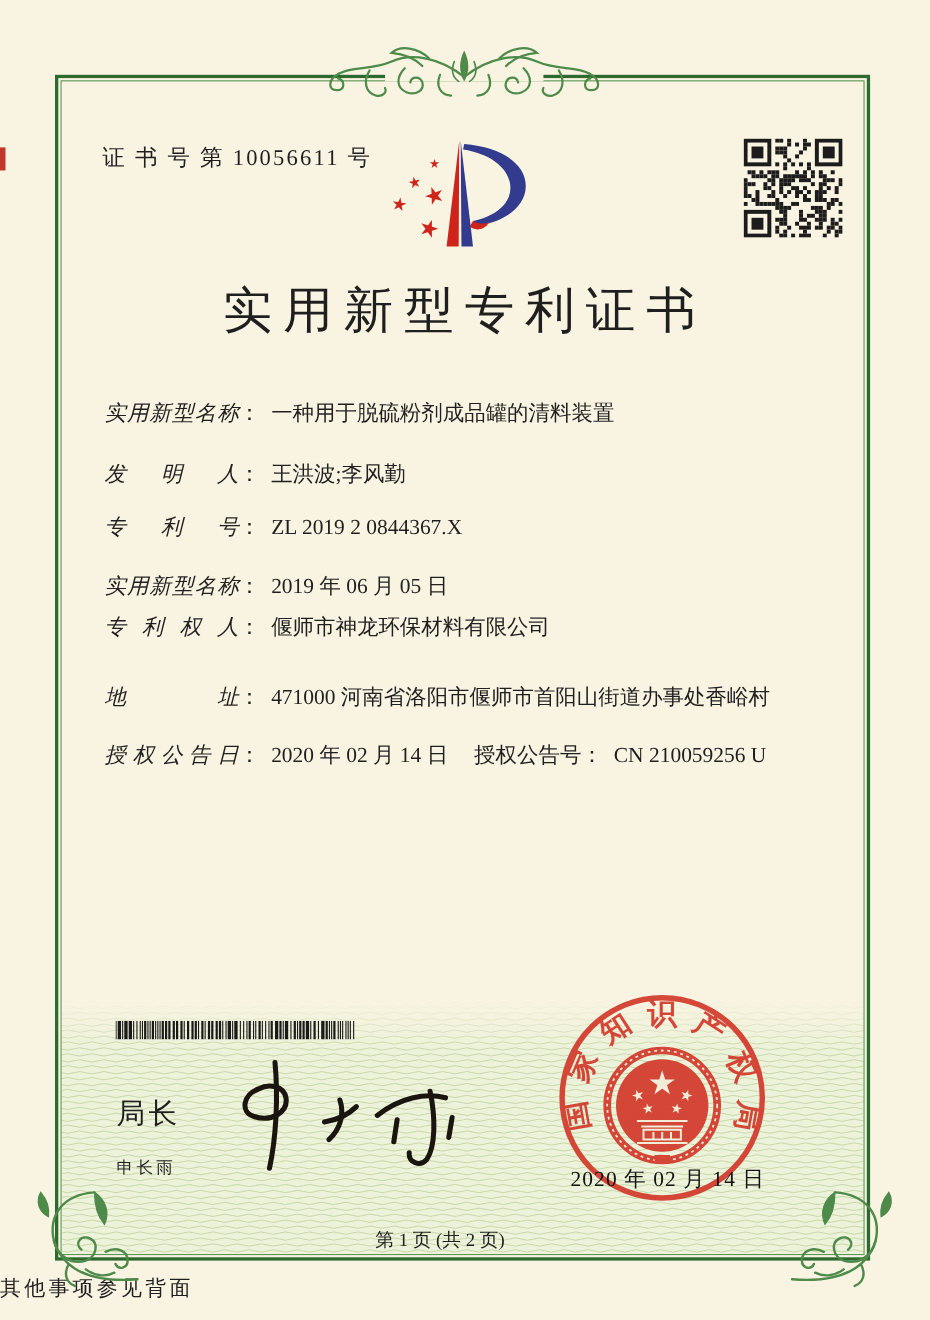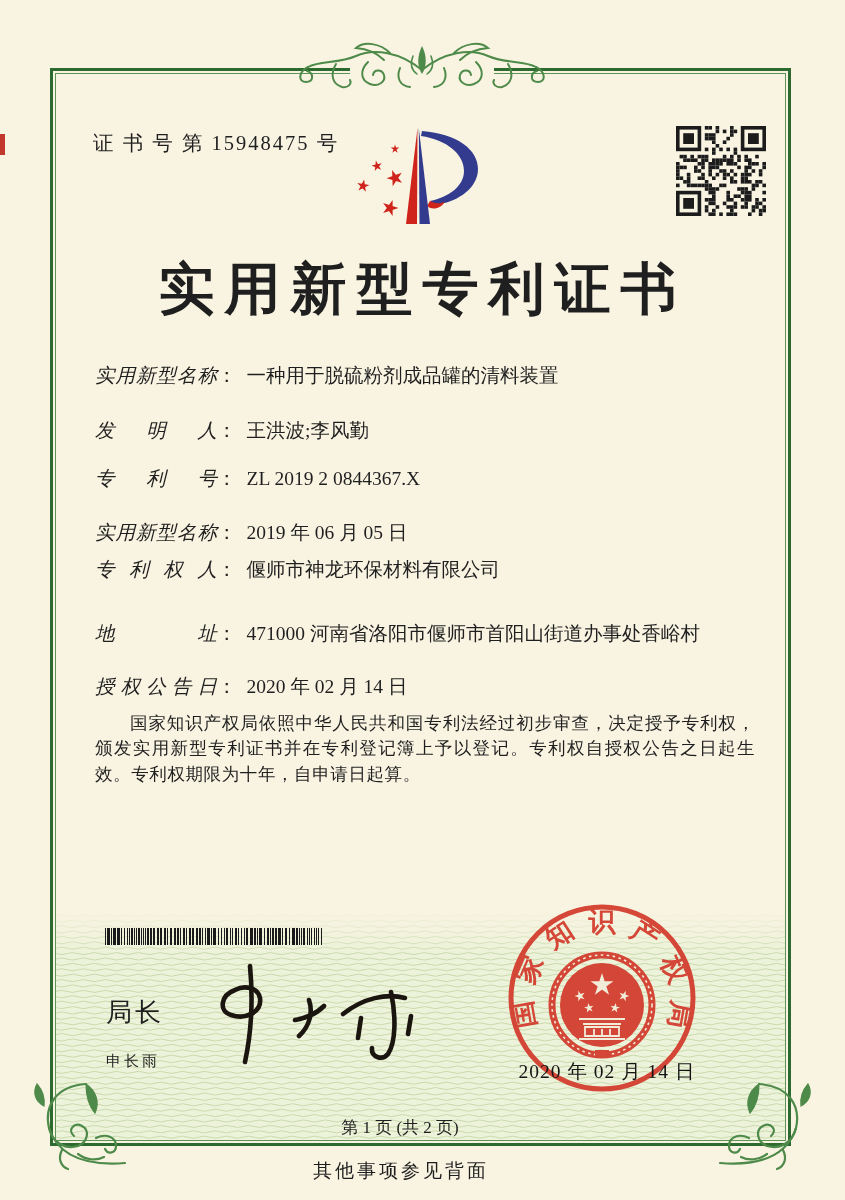--- a/index.html
+++ b/index.html
@@ -18,39 +18,39 @@
   .frame-inner{
     position:absolute;left:2px;top:2px;right:2px;bottom:2px;
     border:1px solid #5d9355;
   }
   
   .wave-zone{left:56px;top:902px;width:729px;height:238px;z-index:1;}
   .wave-fade{left:56px;top:902px;width:729px;height:52px;z-index:2;
     background:linear-gradient(#f9f4e2 12%, rgba(249,244,226,0));}
   
   .cert-number{left:93px;top:129px;font-size:20.5px;letter-spacing:2px;z-index:4;}
-  .title{left:0;right:0;top:252px;text-align:center;font-size:56px;font-weight:bold;
+  .title{left:0;right:0;top:252px;text-align:center;font-size:45px;font-weight:normal;
     letter-spacing:10px;z-index:4;}
   .fields{left:95px;top:362px;width:665px;z-index:4;font-size:19.5px;}
   .frow{position:absolute;left:0;white-space:nowrap;}
   .flabel{display:inline-block;width:122px;text-align:justify;text-align-last:justify;font-style:italic;}
   .fcolon{display:inline-block;margin-right:10px;}
   .grant-no{position:absolute;left:336px;top:0;white-space:nowrap;}
   .body-text{left:95px;top:711px;width:660px;font-size:17.5px;line-height:25.4px;
     letter-spacing:0.6px;z-index:4;text-align:justify;}
   .body-text p{margin:0;text-indent:2em;}
   .barcode{left:105px;top:928px;z-index:4;}
   .officer-title{left:106px;top:995px;font-size:26px;letter-spacing:3px;z-index:4;}
   .officer-name{left:106px;top:1052px;font-size:15px;letter-spacing:3px;z-index:4;}
   .signature{left:205px;top:960px;z-index:5;}
   .seal{left:502px;top:898px;z-index:4;opacity:.93;}
   .seal-date{left:502px;top:1058px;width:210px;text-align:center;font-size:19.5px;
     color:#141414;z-index:5;letter-spacing:1px;}
   .page-number{left:300px;top:1116px;width:200px;text-align:center;font-size:17px;z-index:4;}
-  .back-note{left:0;right:43px;top:1158px;text-align:center;font-size:19px;
+  .back-note{left:0;right:43px;top:1158px;text-align:left;font-size:19px;
     letter-spacing:3px;z-index:4;}
   .qr{left:676px;top:126px;z-index:4;}
   .logo{left:352px;top:124px;z-index:4;}
   .ornament-top{left:272px;top:40px;z-index:4;}
   .corner{z-index:5;}
   .corner-left{left:28px;top:1076px;}
   .corner-right{left:717px;top:1076px;transform:scaleX(-1);}
   .edge-mark{left:0;top:134px;width:5px;height:21px;background:#c2372c;z-index:6;}
 </style>
 </head>
@@ -149,21 +149,21 @@
     <path d="M58,8 C28,10 16,30 21,52 C24,66 37,74 50,70 C60,66 62,54 54,50 C46,46 39,54 46,60"></path>
     <path d="M21,52 C30,80 58,90 97,87"></path>
     <path d="M58,8 C68,15 72,26 67,37 C61,30 58,20 58,8 Z" fill="#4e8a49" stroke-width="1.2"></path>
     <path d="M16,30 C8,26 4,17 9,8 C15,15 17,22 16,30 Z" fill="#4e8a49" stroke-width="1.2"></path>
     <path d="M68,62 C78,57 88,61 88,70 C88,77 80,79 77,73"></path>
     <path d="M50,78 C58,84 68,85 76,81"></path>
     <path d="M34,74 C30,82 32,90 40,93"></path>
   </g>
 </svg>
 
-<div class="abs cert-number">证 书 号 第 15948475 号</div>
+<div class="abs cert-number">证 书 号 第 10056611 号</div>
 
 <svg class="abs logo" width="160" height="110" viewBox="0 0 160 110">
   <path d="M70,7 C106,10 126,26 126,45 C126,64 106,77 88,80 C84,81 80,80 78,77 C97,73 112,62 112,47 C112,30 95,16 69,12 Z" fill="#333b8f"></path>
   <path d="M78,77 C84,80 89,80 93,77.5 C89,85 80,86.5 75,82 Z" fill="#cf241b"></path>
   <path d="M65.5,4 L54,100 L65,100 Z" fill="#cf241b"></path>
   <path d="M66.8,4 L67.5,100 L78,100 Z" fill="#333b8f"></path>
   <g fill="#cf241b">
     <use href="#star" transform="translate(43,25) scale(4.5)"></use>
     <use href="#star" transform="translate(25,42) scale(5.5) rotate(-12)"></use>
     <use href="#star" transform="translate(43,54) scale(8.5) rotate(-20)"></use>
@@ -395,25 +395,27 @@
     <span class="flabel">实用新型名称</span><span class="fcolon">：</span><span>2019 年 06 月 05 日</span>
   </div>
   <div class="frow" style="top:194px">
     <span class="flabel">专利权人</span><span class="fcolon">：</span><span>偃师市神龙环保材料有限公司</span>
   </div>
   <div class="frow" style="top:258px">
     <span class="flabel">地址</span><span class="fcolon">：</span><span>471000 河南省洛阳市偃师市首阳山街道办事处香峪村</span>
   </div>
   <div class="frow" style="top:311px">
     <span class="flabel">授权公告日</span><span class="fcolon">：</span><span>2020 年 02 月 14 日</span>
+    <span class="grant-no">
+      <span>授权公告号</span><span class="fcolon">：</span><span>CN 210059256 U</span>
+    </span>
   </div>
 </div>
 
 <div class="abs body-text">
-  <p>国家知识产权局依照中华人民共和国专利法经过初步审查，决定授予专利权，颁发实用新型专利证书并在专利登记簿上予以登记。专利权自授权公告之日起生效。专利权期限为十年，自申请日起算。</p>
 </div>
 
 <svg class="abs barcode" id="barcode-svg" width="220" height="17" viewBox="0 0 220 17">
     <rect x="0" y="0" width="1" height="17" fill="#1a1a1a"></rect>
     <rect x="2" y="0" width="3" height="17" fill="#1a1a1a"></rect>
     <rect x="6" y="0" width="1" height="17" fill="#1a1a1a"></rect>
     <rect x="8" y="0" width="3" height="17" fill="#1a1a1a"></rect>
     <rect x="12" y="0" width="3" height="17" fill="#1a1a1a"></rect>
     <rect x="16" y="0" width="1" height="17" fill="#1a1a1a"></rect>
     <rect x="19" y="0" width="1" height="17" fill="#1a1a1a"></rect>

